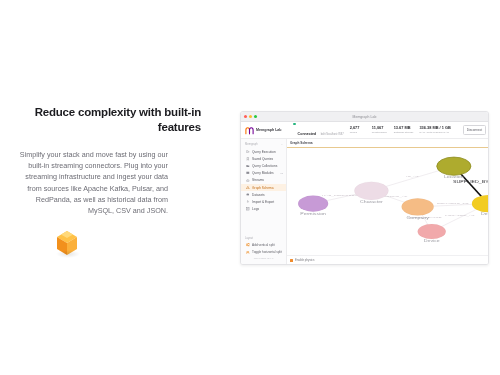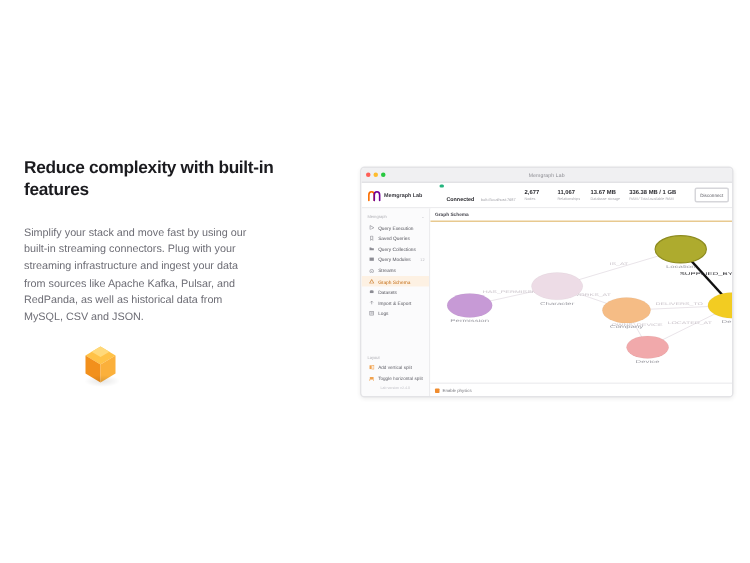--- a/index.html
+++ b/index.html
@@ -11,20 +11,21 @@
     position:relative;
   }
   .page{position:absolute;inset:0;display:flex;}
 
   
   .left-col{
     width:236px;
     padding:105px 0 0 16px;
     box-sizing:border-box;
     position:relative;
+    text-align:right;
   }
   .headline{
     font-size:11.5px;
     line-height:15px;
     font-weight:600;
     color:#1b1b1f;
     letter-spacing:-0.2px;
     margin:0 0 14px 0;
     max-width:185px;
   }
@@ -164,21 +165,21 @@
   .legend-box{width:3px;height:3px;background:#f08c2e;border-radius:0.5px;}
   .legend-txt{font-size:2.9px;color:#79797f;}
 </style>
 </head>
 <body>
 
 <div class="page">
 
   <div class="left-col">
     <h2 class="headline">Reduce complexity with built-in features</h2>
-    <p class="body-copy">Simplify your stack and move fast by using our built-in streaming connectors. Plug with your streaming infrastructure and ingest your data from sources like Apache Kafka, Pulsar, and RedPanda, as well as historical data from MySQL, CSV and JSON.</p>
+    <p class="body-copy">Simplify your stack and move fast by using our built-in streaming connectors. Plug into your streaming infrastructure and ingest your data from sources like Apache Kafka, Pulsar, and RedPanda, as well as historical data from MySQL, CSV and JSON.</p>
 
     <div class="cube-wrap">
       <div class="cube-shadow"></div>
       <svg width="34" height="32" viewBox="0 0 34 32">
         <polygon points="5,9 15,3 25,9 15,15" fill="#ffc247"></polygon>
         <polygon points="5,9 15,15 15,27 5,21" fill="#f2901c"></polygon>
         <polygon points="25,9 15,15 15,27 25,21" fill="#fbb03b"></polygon>
         <polygon points="9,6.5 15,3 21,6.5 15,10" fill="#ffd97a"></polygon>
       </svg>
     </div>

